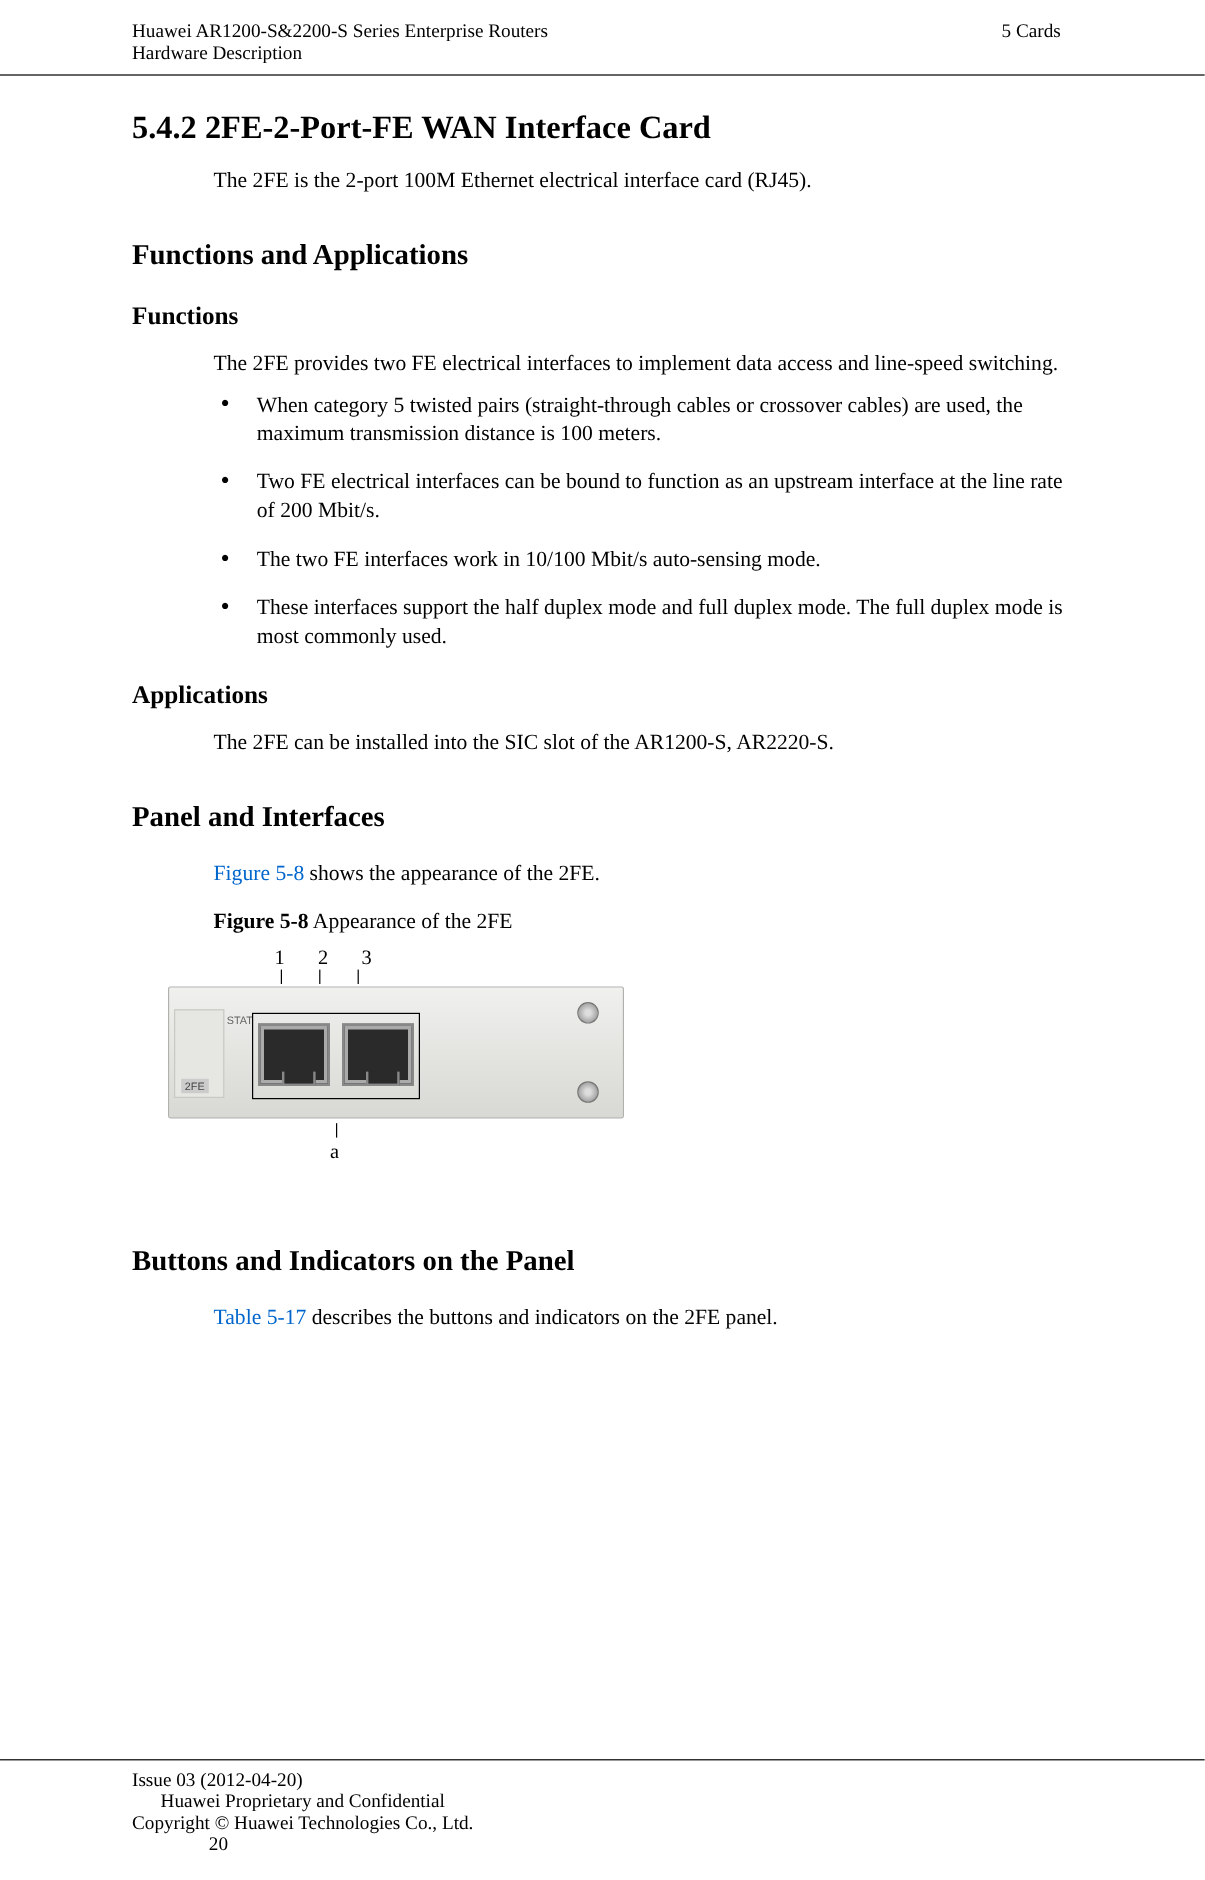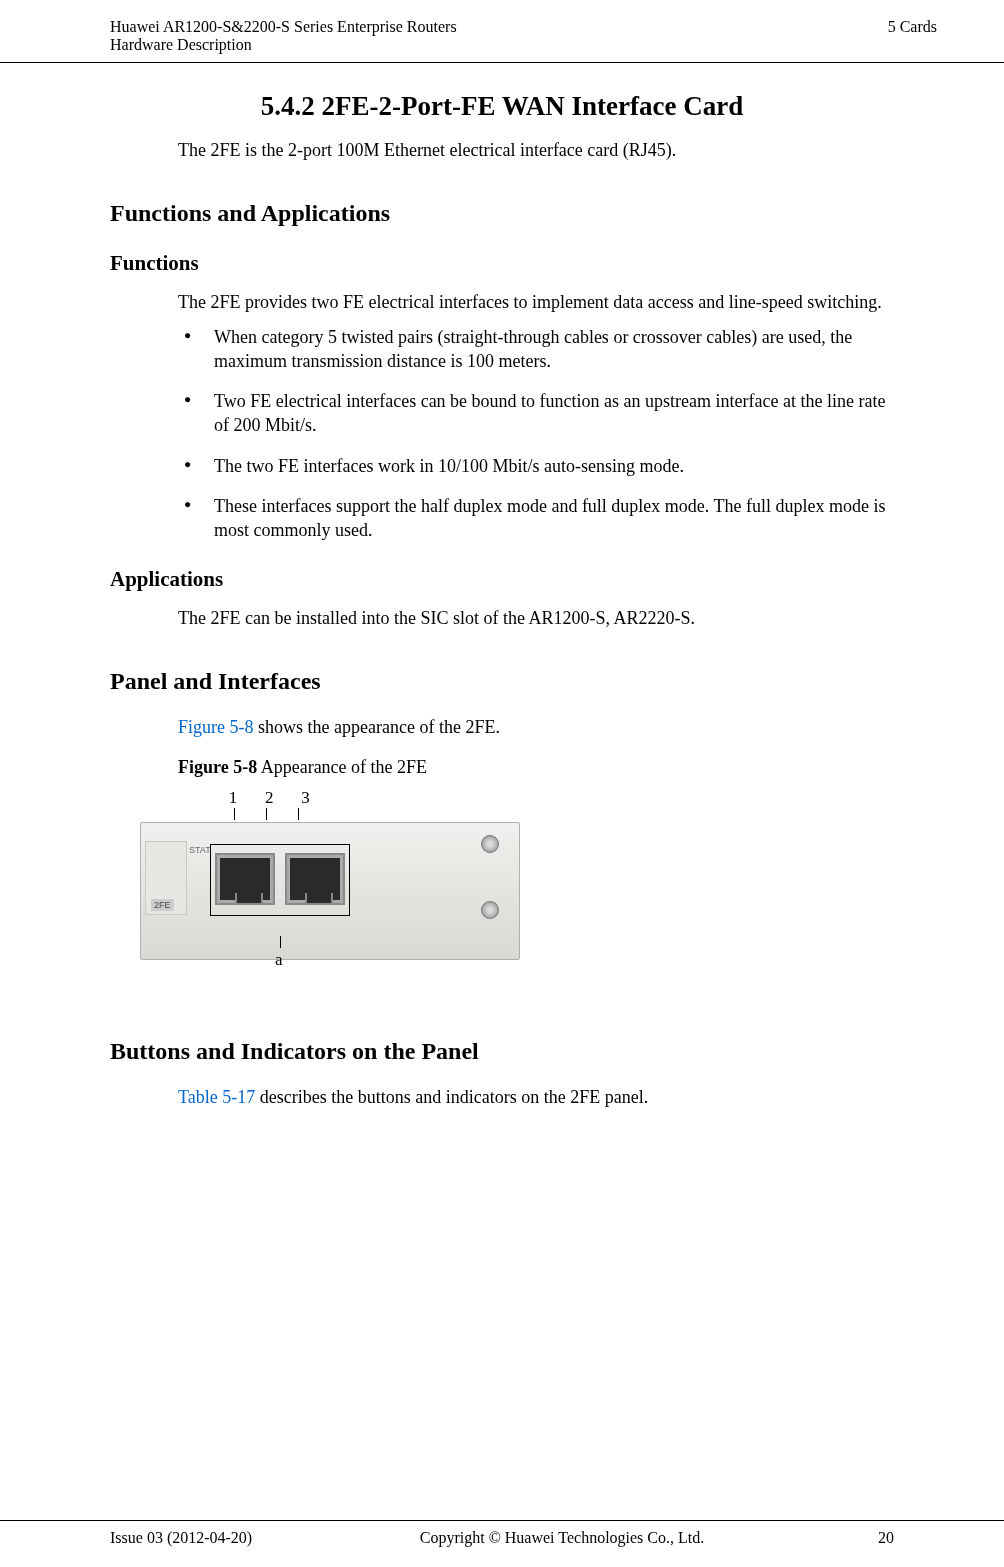--- a/index.html
+++ b/index.html
@@ -8,36 +8,35 @@
       background: #fff;
       color: #000;
       width: 1004px;
       height: 1567px;
       position: relative;
       padding: 0;
     }
     .page-header {
       display: flex;
       justify-content: space-between;
-      padding: 18px 67px 8px 110px;
+      padding: 18px 120px 8px 110px;
       font-size: 16px;
       border-bottom: 1px solid #000;
       margin-bottom: 28px;
     }
     .page-header .left { text-align: left; }
     .page-header .right { text-align: right; display: flex; align-items: flex-start; }
     .content {
       padding: 0 110px 0 110px;
     }
     h1.section-num {
       font-family: "Palatino Linotype", "Book Antiqua", Palatino, serif;
       font-weight: bold;
       font-size: 27px;
       margin-bottom: 16px;
-      text-align: center;
     }
     h2.sub {
       font-family: "Palatino Linotype", "Book Antiqua", Palatino, serif;
       font-weight: bold;
       font-size: 24px;
       margin-top: 38px;
       margin-bottom: 20px;
     }
     h3.sub2 {
       font-family: "Palatino Linotype", "Book Antiqua", Palatino, serif;
@@ -104,21 +103,21 @@
       background: #000;
     }
     .tick.t1 { left: 94px; top: 20px; }
     .tick.t2 { left: 126px; top: 20px; }
     .tick.t3 { left: 158px; top: 20px; }
     .card-img {
       position: absolute;
       top: 34px;
       left: 0;
       width: 380px;
-      height: 138px;
+      height: 110px;
       background: linear-gradient(180deg, #f0f0ee 0%, #d8d8d4 100%);
       border: 1px solid #b0b0ac;
       border-radius: 2px;
       text-decoration: underline;
     }
     .card-left {
       position: absolute;
       left: 4px;
       top: 18px;
       width: 42px;
@@ -204,20 +203,21 @@
       position: absolute;
       bottom: 20px;
       left: 0;
       right: 0;
       padding: 8px 110px 0 110px;
       border-top: 1px solid #000;
       font-size: 16px;
       display: flex;
       justify-content: space-between;
       align-items: flex-start;
+      flex-direction: column;
     }
     .page-footer .center { text-align: center; flex: 1; }
     .page-footer .left { text-align: left; width: 200px; }
     .page-footer .right { text-align: right; width: 80px; }
   </style>
 </head>
 <body>
 
 <div class="page-header">
   <div class="left">
@@ -283,16 +283,17 @@
   <h2 class="sub" style="margin-top:60px">Buttons and Indicators on the Panel</h2>
   <p class="body-text">
     <span class="link">Table 5-17</span><span> describes the buttons and indicators on the 2FE panel.</span>
   </p>
 
 </div>
 
 <div class="page-footer">
   <div class="left">Issue 03 (2012-04-20)</div>
   <div class="center">
+    <div>Huawei Proprietary and Confidential</div>
     <div>Copyright © Huawei Technologies Co., Ltd.</div>
   </div>
   <div class="right">20</div>
 </div>
 
 </body></html>

